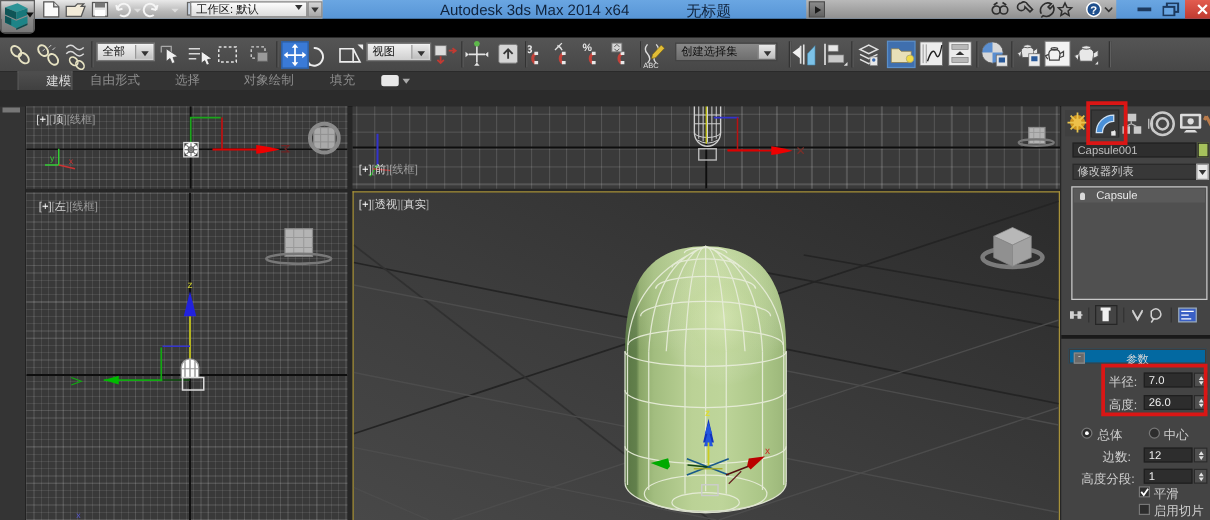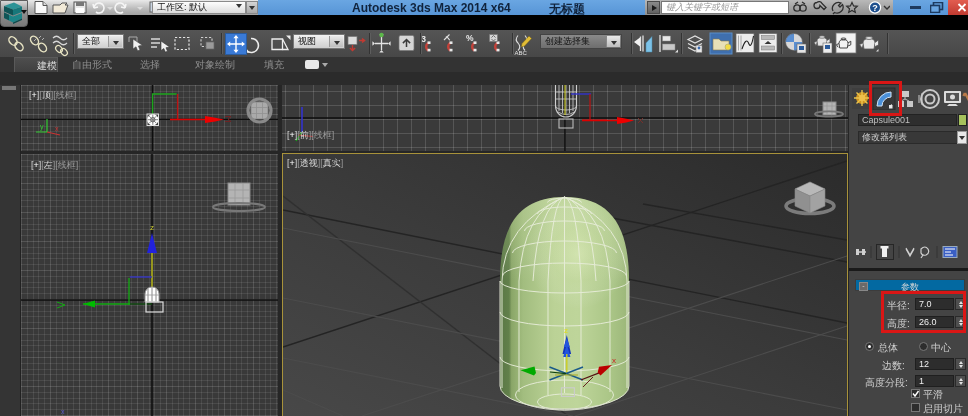--- a/index.html
+++ b/index.html
@@ -2,21 +2,21 @@
 <html><head><meta charset="utf-8">
 <style>
 html,body{margin:0;padding:0;background:#000;}
 #app{position:relative;width:968px;height:416px;overflow:hidden;font-family:"Liberation Sans",sans-serif;-webkit-font-smoothing:antialiased;}
 .abs{position:absolute;}
 
 #titlebar{left:0;top:0;width:968px;height:15px;background:linear-gradient(#6aa6e2,#5795d6);}
 #qat{left:0;top:0;width:258px;height:15px;background:linear-gradient(#e9e9e9,#b9b9b9 60%,#a2a2a2);}
 #logobtn{left:0;top:0;width:28px;height:27px;background:linear-gradient(#d8d8d8,#909090 45%,#787878);border-radius:0 0 4px 4px;border:1px solid #5e5e5e;box-sizing:border-box;z-index:6;}
 #wscombo{left:152px;top:1px;width:94px;height:13px;background:linear-gradient(#fdfdfd,#dcdcdc);border:1px solid #8a8a8a;box-sizing:border-box;font-size:9px;color:#111;line-height:11px;padding-left:4px;}
-.title-text{top:1px;font-size:12px;color:#10233c;font-weight:bold;}
+.title-text{top:1px;font-size:12px;color:#10233c;font-weight:normal;}
 #searchwrap{left:645px;top:0;width:248px;height:15px;background:linear-gradient(#b9b9b9,#8f8f8f);}
 #searchbox{left:661px;top:1px;width:128px;height:13px;background:#fff;border:1px solid #777;box-sizing:border-box;font-style:italic;color:#999;font-size:9px;line-height:11px;padding-left:4px;}
 #closebtn{left:948px;top:0;width:20px;height:15px;background:linear-gradient(#e25d50,#c03a30);color:#fff;font-size:10px;text-align:center;line-height:14px;font-weight:bold;}
 
 #menubar{left:0;top:14px;width:968px;height:16px;background:#3e3e3e;border-bottom:1px solid #333;font-size:9.5px;color:#c8c8c8;}
 #menubar span{position:absolute;top:3px;white-space:nowrap;}
 
 #toolbar{left:0;top:30px;width:968px;height:27px;background:linear-gradient(#555,#474747);}
 .tsep{position:absolute;top:3px;width:1px;height:21px;background:#333;border-right:1px solid #5e5e5e;}
 .tbtn{position:absolute;top:3px;width:22px;height:22px;}
@@ -58,21 +58,20 @@
 <div id="app">
 
 <div class="abs" id="titlebar"></div>
 <div class="abs" id="qat"></div>
 <div class="abs title-text" style="left:352px;">Autodesk 3ds Max  2014 x64</div>
 <div class="abs title-text" style="left:549px;">无标题</div>
 <div class="abs" id="searchwrap"></div>
 <div class="abs" style="left:647px;top:1px;width:13px;height:13px;background:linear-gradient(#8a8a8a,#626262);border:1px solid #4a4a4a;box-sizing:border-box;">
       <span style="position:absolute;left:4px;top:3px;width:0;height:0;border-top:3.5px solid transparent;border-bottom:3.5px solid transparent;border-left:5px solid #1a1a1a;"></span>
     </div>
-<div class="abs" id="searchbox">键入关键字或短语</div>
 <svg class="abs" style="left:790px;top:0px;" width="100" height="15" viewBox="0 0 100 15">
   <g stroke="#2e2e2e" fill="none" stroke-width="1.3">
     <circle cx="7" cy="8" r="3.2"></circle>
         <circle cx="13" cy="8" r="3.2"></circle>
         <path d="M5 4 L8 2 M12 2 L15 4"></path>
     <path d="M27 2.5 a3 3 0 1 0 3 3 l4 4 2-2 -4-4 a3 3 0 0 0 -5-1" fill="none"></path>
     <path d="M43 11 a6 6 0 0 1 8-8 l-2.5 2.5 1.5 1.5 2.5-2.5 a6 6 0 0 1 -8 8 l-1.5 1.5" fill="none"></path>
   </g>
   <path d="M62 2.5 l1.6 3.4 3.7.4-2.8 2.5.8 3.6-3.3-1.9-3.3 1.9.8-3.6-2.8-2.5 3.7-.4z" fill="none" stroke="#2e2e2e" stroke-width="1.2"></path>
   <circle cx="85" cy="7.5" r="5.6" fill="#1e4f8d" stroke="#fff" stroke-width="1.2"></circle>
@@ -502,20 +501,23 @@
     </svg>
 
     <div class="abs" style="left:9px;top:29px;width:99px;height:12px;background:#2e2e2e;border:1px solid #222;box-sizing:border-box;color:#bfbfbf;font-size:9px;line-height:10px;padding-left:3px;">Capsule001</div>
     <div class="abs" style="left:109px;top:29px;width:9px;height:12px;background:#a6c25c;border:1px solid #222;box-sizing:border-box;"></div>
 
     <div class="abs" style="left:9px;top:46px;width:109px;height:13px;background:#383838;border:1px solid #2a2a2a;box-sizing:border-box;color:#ccc;font-size:9px;line-height:11px;padding-left:3px;">修改器列表</div>
     <div class="abs" style="left:108px;top:46px;width:10px;height:13px;background:#e8e8e8;border:1px solid #999;box-sizing:border-box;">
           <span style="position:absolute;left:1px;top:4px;border-left:3px solid transparent;border-right:3px solid transparent;border-top:4px solid #333;width:0;height:0;"></span>
         </div>
 
+    <div class="abs" style="left:8px;top:64px;width:109px;height:91px;background:#505050;border:1px solid #c8c8c8;box-sizing:border-box;">
+      <div style="position:absolute;left:1px;top:1px;right:1px;height:11px;background:#5a5a5a;color:#e8e8e8;font-size:9px;line-height:11px;padding-left:18px;">Capsule<span style="position:absolute;left:5px;top:2.5px;width:4px;height:6px;background:#d8d8d8;border-radius:2px 2px 1px 1px;"></span></div>
+    </div>
 
     <svg width="119" height="18" style="position:absolute;left:0;top:158px;">
       <g stroke="#d0d0d0" stroke-width="1.3" fill="none">
         <path d="M7 9 h10 M9 6.5 v5 M14 6.5 v5"></path>
       </g>
       <rect x="7" y="6" width="3" height="6" fill="#d0d0d0"></rect>
           <rect x="13" y="6" width="3" height="6" fill="#d0d0d0"></rect>
       <path d="M22 3 v12" stroke="#333"></path>
       <rect x="27.5" y="1.5" width="17" height="15" fill="none" stroke="#262626"></rect>
       <rect x="33" y="4" width="5" height="10" fill="#f0f0f0"></rect>

